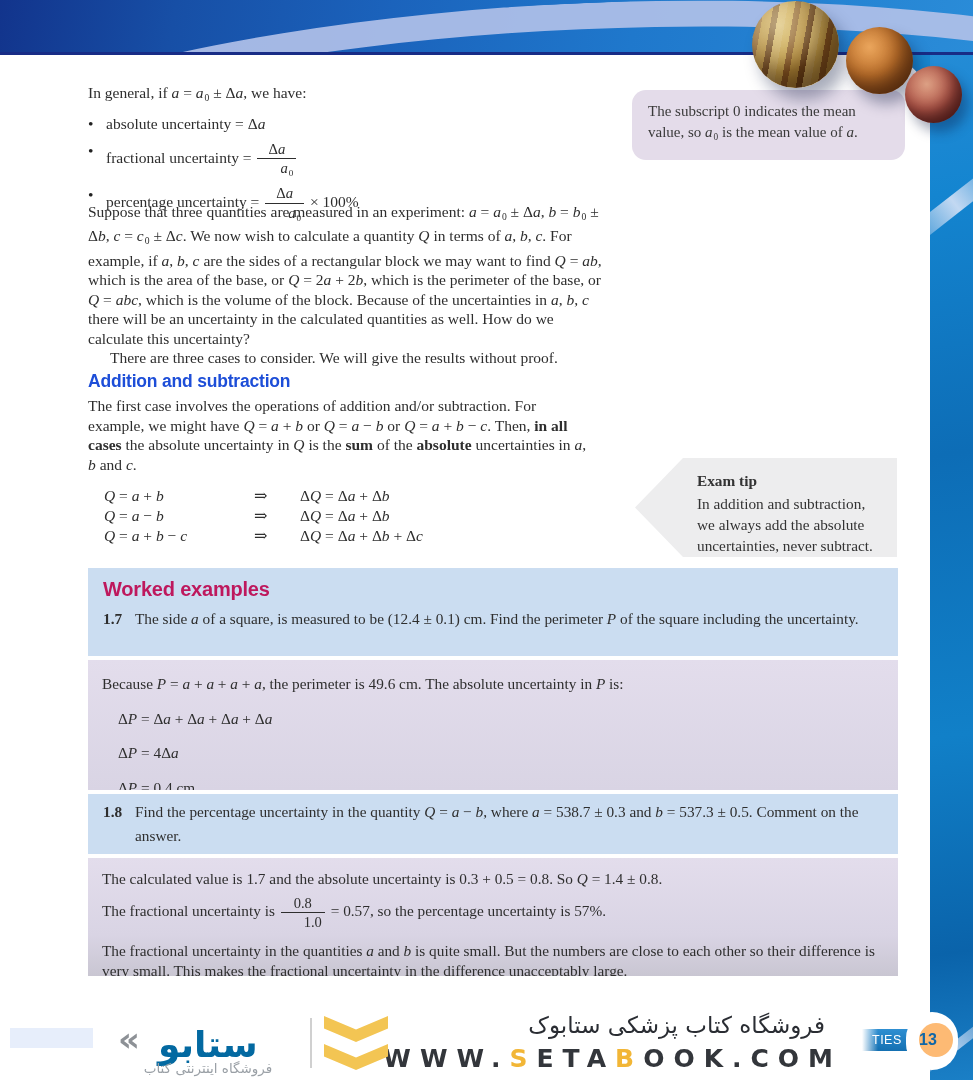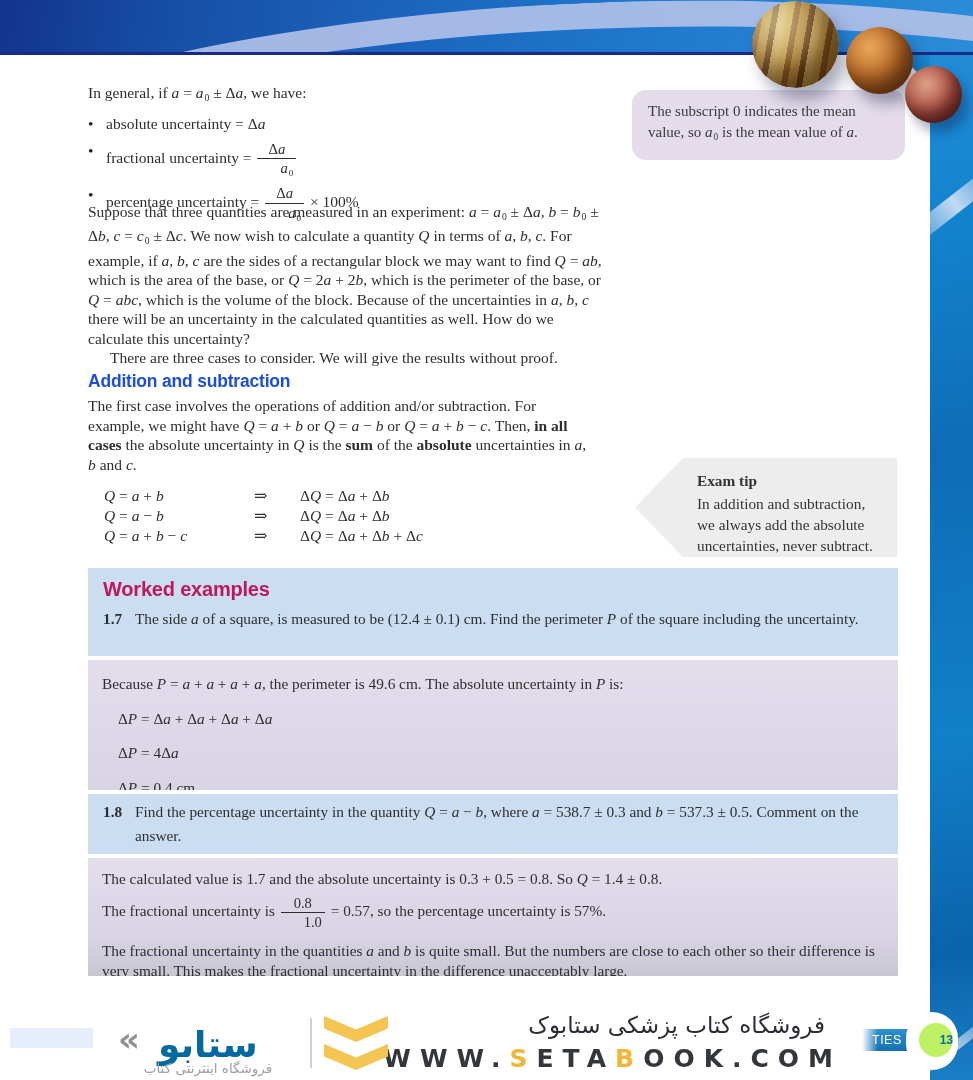--- a/index.html
+++ b/index.html
@@ -115,23 +115,23 @@
     color:#2a2d33;direction:rtl;white-space:nowrap;}
   .url{position:absolute;right:88px;top:34px;font-family:"DejaVu Sans",sans-serif;font-weight:bold;
     font-size:25px;letter-spacing:9px;color:#33363b;white-space:nowrap;text-align:right;}
   .chapter-bar{position:absolute;left:862px;top:1029px;width:58px;height:22px;z-index:8;
     background:linear-gradient(180deg,#2f8fd2,#1470b2);color:#fff;
     font-family:"Liberation Sans","DejaVu Sans",sans-serif;font-weight:normal;font-size:12.5px;line-height:22px;
     padding-left:10px;box-sizing:border-box;letter-spacing:.5px;}
   .chapter-bar::before{content:"";position:absolute;left:0;top:0;bottom:0;width:16px;
     background:linear-gradient(90deg,#fff,rgba(255,255,255,0));}
   .page-bubble{position:absolute;left:906px;top:1012px;width:52px;height:58px;border-radius:26px;background:#fff;z-index:9;}
-  .page-circle{position:absolute;left:919px;top:1023px;width:34px;height:34px;border-radius:50%;background:#bef264;z-index:10;
-    text-align:right;line-height:34px;font-family:"Liberation Sans","DejaVu Sans",sans-serif;
-    font-weight:bold;font-size:12px;color:#0f67a8;}
+  .page-circle{position:absolute;left:919px;top:1023px;width:34px;height:34px;border-radius:50%;background:#fdba74;z-index:10;
+    text-align:left;line-height:34px;font-family:"Liberation Sans","DejaVu Sans",sans-serif;
+    font-weight:bold;font-size:16px;color:#0f67a8;}
 </style>
 </head>
 <body>
 
 <div class="page">
 
   <div class="right-band">
     <div class="band-streak s1"></div>
     <div class="band-streak s2"></div>
   </div>

